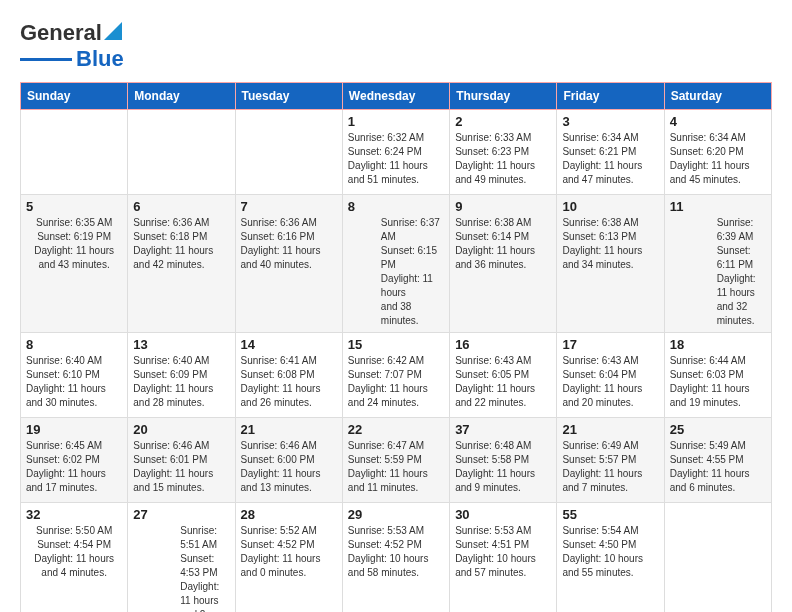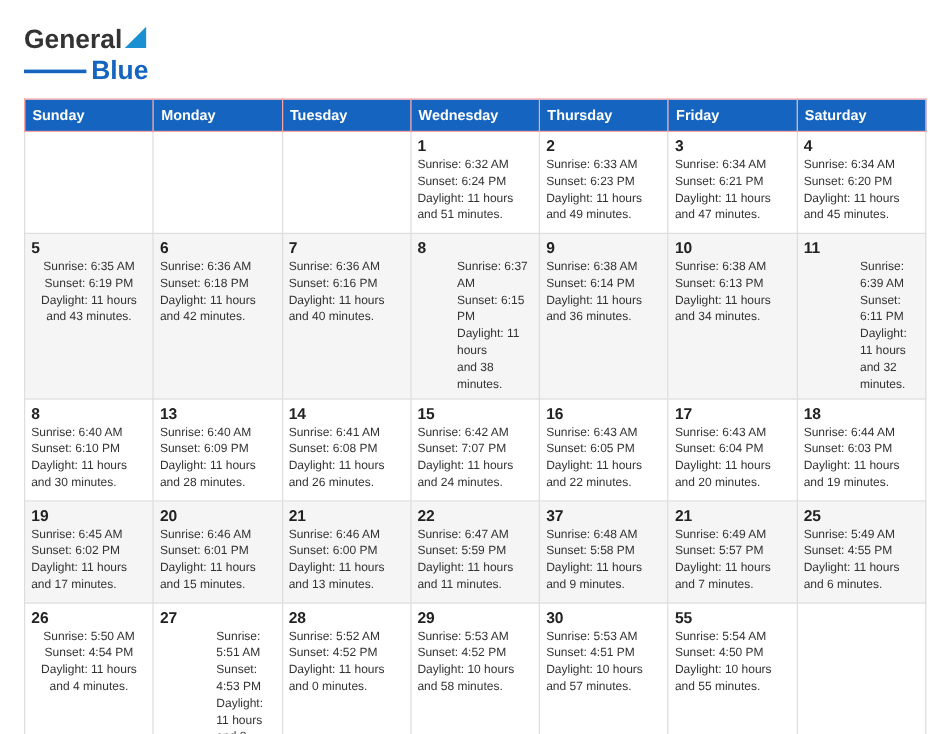--- a/index.html
+++ b/index.html
@@ -290,21 +290,21 @@
         <td>
           <div class="day-number">25</div>
           <div class="day-info" style="white-space: pre-line;">Sunrise: 5:49 AM
 Sunset: 4:55 PM
 Daylight: 11 hours
 and 6 minutes.</div>
         </td>
       </tr>
       <tr>
         <td>
-          <div class="day-number">26</div>
+          <div class="day-number">32</div>
           <div class="day-info" style="white-space: pre-line; text-align: center;">Sunrise: 5:50 AM
 Sunset: 4:54 PM
 Daylight: 11 hours
 and 4 minutes.</div>
         </td>
         <td>
           <div class="day-number">27</div>
           <div class="day-info" style="white-space: pre-line; margin-left: 47px;">Sunrise: 5:51 AM
 Sunset: 4:53 PM
 Daylight: 11 hours

